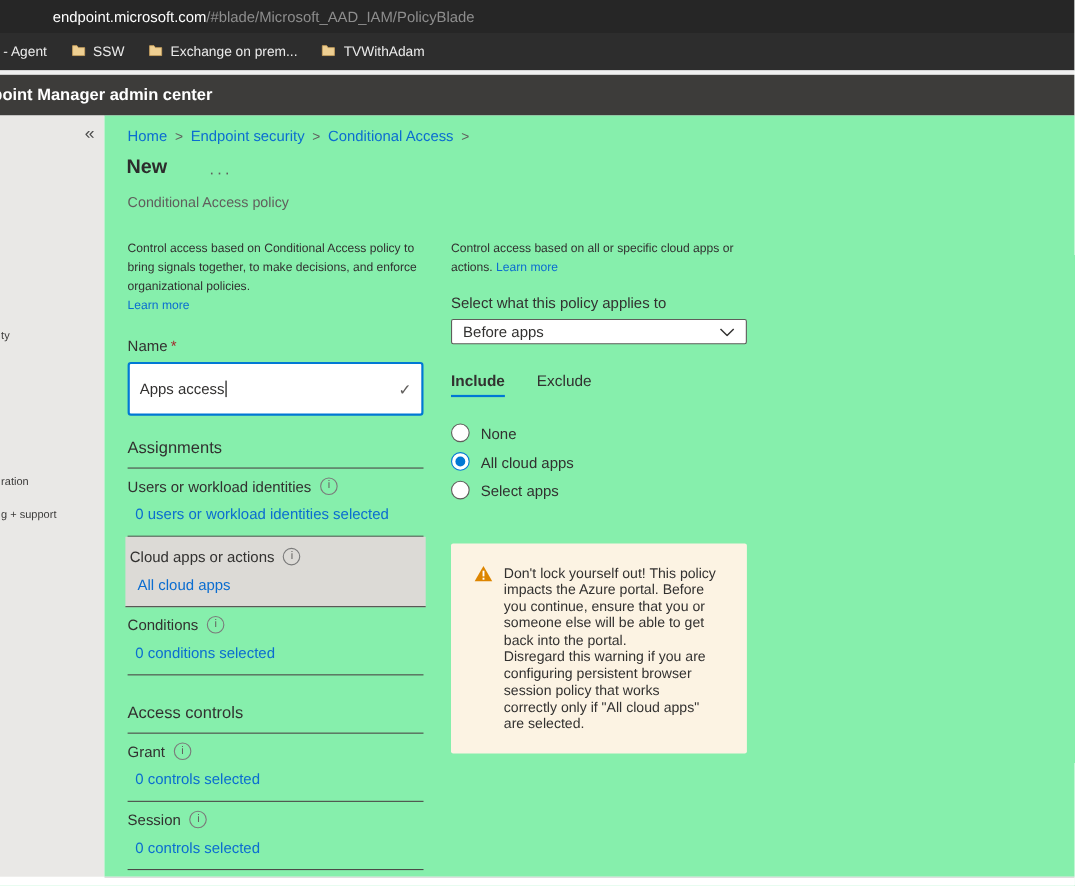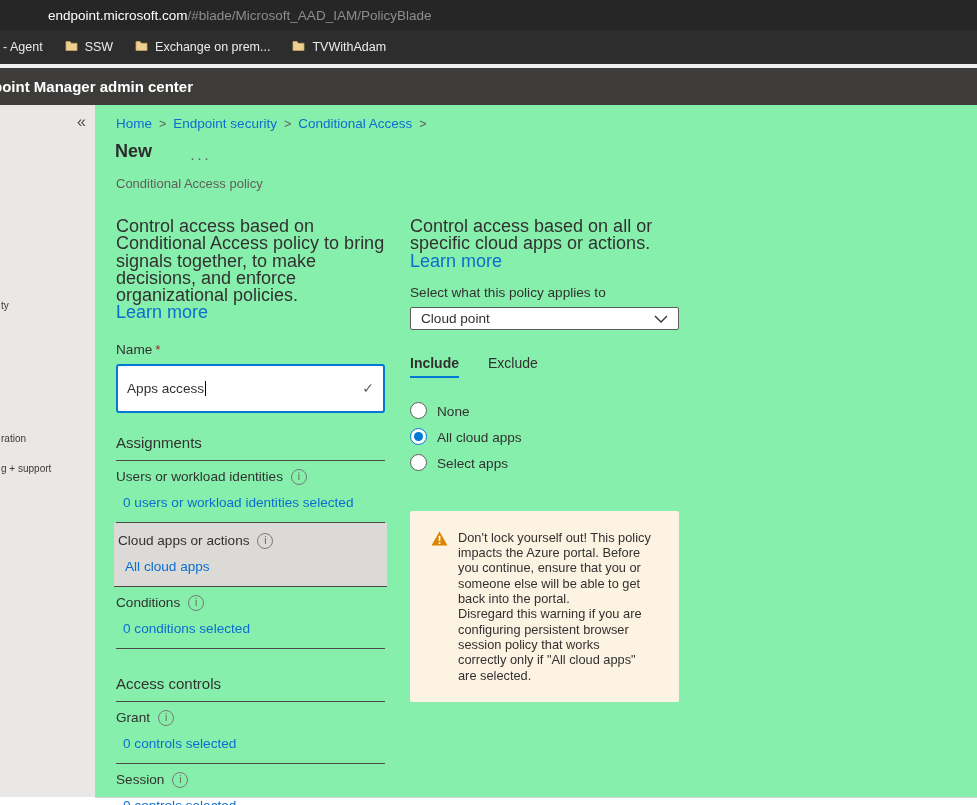--- a/index.html
+++ b/index.html
@@ -29,21 +29,21 @@
   
   .content{position:absolute;left:95px;top:105px;width:886px;height:692px;background:#86efac;}
   .breadcrumb{position:absolute;left:21px;top:11px;font-size:13.5px;white-space:nowrap;}
   .sep{color:#605e5c;margin:0 7px;font-size:12.5px;}
   .title{position:absolute;left:20px;top:36px;font-size:18px;font-weight:600;color:#2c2c2c;}
   .dots{position:absolute;left:95px;top:44px;font-size:15px;color:#605e5c;letter-spacing:2px;cursor:pointer;}
   .subtitle{position:absolute;left:21px;top:71px;font-size:13px;color:#605e5c;}
 
   .leftcol{position:absolute;left:21px;top:113px;width:269px;}
   .rightcol{position:absolute;left:315px;top:113px;width:269px;}
-  .desc{font-size:18px;line-height:17.3px;margin:0;color:#323130;}
+  .desc{font-size:11px;line-height:17.3px;margin:0;color:#323130;}
 
   .name-label{margin-top:20px;font-size:13.6px;}
   .req{color:#a4262c;margin-left:3px;}
   .textbox{margin-top:7px;height:21px;border:2px solid #0078d4;border-radius:3px;background:#fff;
            display:flex;align-items:center;padding:12px 9px;font-size:13.6px;cursor:text;}
   .caret{width:1px;height:15px;background:#000;margin-left:1px;}
   .check{margin-left:auto;color:#605e5c;font-size:14px;}
 
   .h2{margin-top:21px;font-size:15px;color:#323130;padding-bottom:9px;border-bottom:1px solid #4b4a48;}
   .h2.gap{margin-top:26px;}
@@ -194,21 +194,21 @@
     </div>
 
     <div class="rightcol">
       <p class="desc">
         <span>Control access based on all or specific cloud apps or actions.</span>
         <a>Learn more</a>
       </p>
 
       <div class="sel-label">Select what this policy applies to</div>
       <div class="dropdown">
-        <span>Cloud point</span>
+        <span>Before apps</span>
         <span><svg width="14" height="8" viewBox="0 0 14 8">
               <path d="M1 1 L7 7 L13 1" fill="none" stroke="#323130" stroke-width="1.3"></path>
             </svg></span>
       </div>
 
       <div class="tabs">
         <span class="tab active">Include</span>
         <span class="tab">Exclude</span>
       </div>
 

